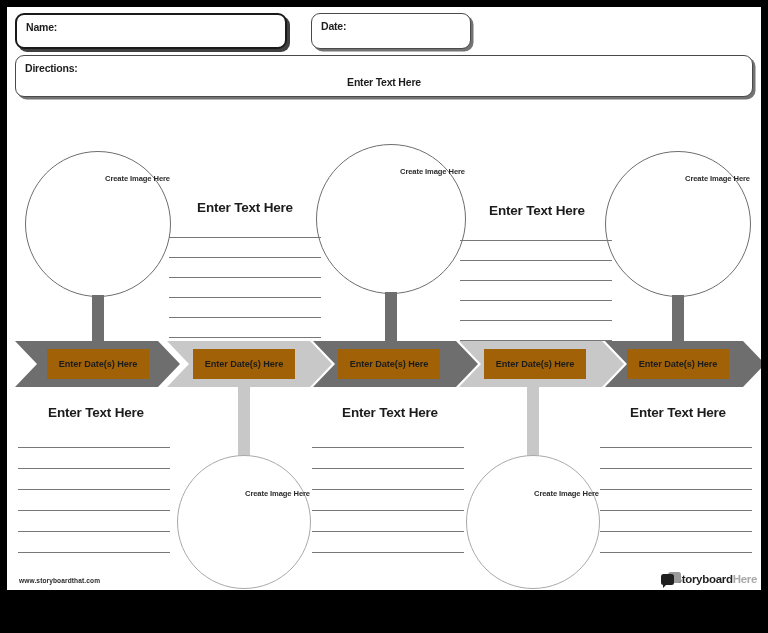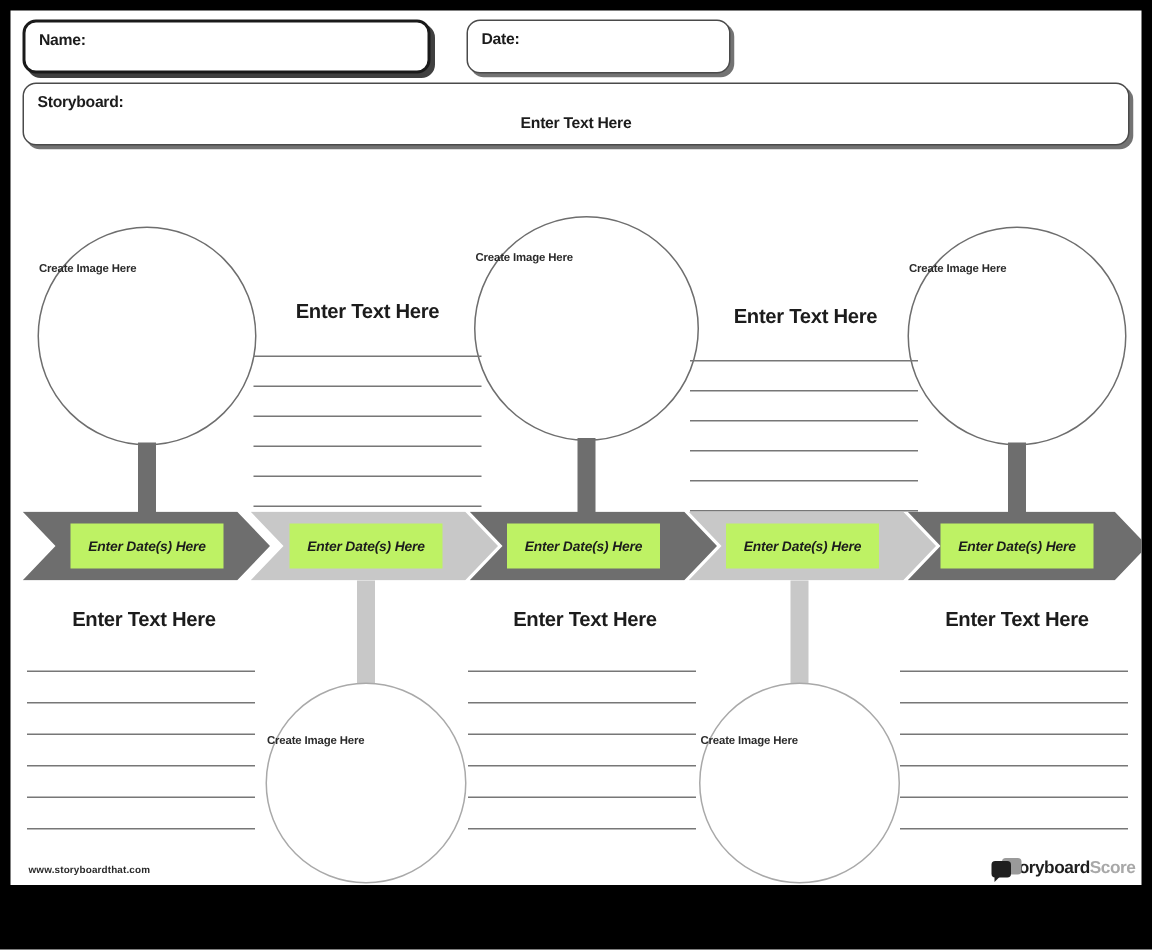--- a/index.html
+++ b/index.html
@@ -49,21 +49,21 @@
     left: 0; right: 0;
     top: 20px;
     text-align: center;
     font-size: 10.5px;
     font-weight: 700;
     color: #1c1c1c;
     letter-spacing: -0.2px;
   }
 
   #f-name      { left: 8px;   top: 6px;  width: 272px; height: 36px; }
-  #f-date      { left: 304px; top: 6px;  width: 176px; height: 36px; padding-left: 36px; }
+  #f-date      { left: 304px; top: 6px;  width: 160px; height: 36px; padding-left: 36px; }
   #f-score     { left: 488px; top: 6px;  width: 258px; height: 36px; }
   #f-directions{ left: 8px;   top: 48px; width: 738px; height: 42px; }
 
   
   #title-pill {
     position: absolute;
     left: 258px;
     top: 96px;
     width: 228px;
     height: 28px;
@@ -86,21 +86,21 @@
   .circle {
     position: absolute;
     border-radius: 50%;
     background: #ffffff;
   }
   .circle.top    { border: 1.5px solid #6e6e6e; }
   .circle.bottom { border: 1.3px solid #a9a9a9; }
   .circle .cap {
     position: absolute;
     left: 0; right: 0;
-    text-align: left;
+    text-align: right;
     font-size: 7.6px;
     font-weight: 700;
     color: #2b2b2b;
     letter-spacing: -0.1px;
   }
   .circle.top .cap    { top: 22px; }
   .circle.bottom .cap { top: 33px; }
 
   
   .stem { position: absolute; }
@@ -122,30 +122,29 @@
     border-top: 1.1px solid #777777;
   }
 
   
   #timeline { position: absolute; left: 0; top: 334px; width: 754px; height: 52px; }
   .chev { position: absolute; top: 0; height: 46px; }
   .chev.dark  { background: #6e6e6e; }
   .chev.light { background: #c8c8c8; }
   .date-box {
     position: absolute;
-    background: #bef264;
+    background: #a16207;
     display: flex;
     align-items: center;
     justify-content: center;
     font-size: 9.2px;
     font-weight: 700;
     color: #1c1c1c;
     letter-spacing: -0.1px;
     white-space: nowrap;
-    font-style: italic;
   }
 
   
   #footer-url {
     position: absolute;
     left: 12px;
     top: 570px;
     font-size: 6.6px;
     font-weight: 700;
     color: #2a2a2a;
@@ -189,21 +188,21 @@
   <div class="hdr-field strong" id="f-name">
     <span class="hdr-label">Name:</span>
   </div>
 
   <div class="hdr-field" id="f-date">
     <span class="hdr-label">Date:</span>
   </div>
 
 
   <div class="hdr-field" id="f-directions">
-    <span class="hdr-label">Storyboard:</span>
+    <span class="hdr-label">Directions:</span>
     <span class="hdr-center">Enter Text Here</span>
   </div>
 
 
   <div class="circle top" style="left:18px; top:144px; width:146px; height:146px;">
     <span class="cap">Create Image Here</span>
   </div>
   <div class="stem dark" style="left:85px; top:288px; width:12px; height:48px;"></div>
 
   <div class="circle top" style="left:309px; top:137px; width:150px; height:150px;">
@@ -300,16 +299,16 @@
   </div>
 
   <div id="footer-url">www.storyboardthat.com</div>
 
   <div id="logo">
     <span class="bubbles">
       <span class="bub-back"></span>
       <span class="bub-front"></span>
     </span>
     <span class="word1">Storyboard</span>
-    <span class="word2">Score</span>
+    <span class="word2">Here</span>
   </div>
 
 </div>
 
 </body></html>

